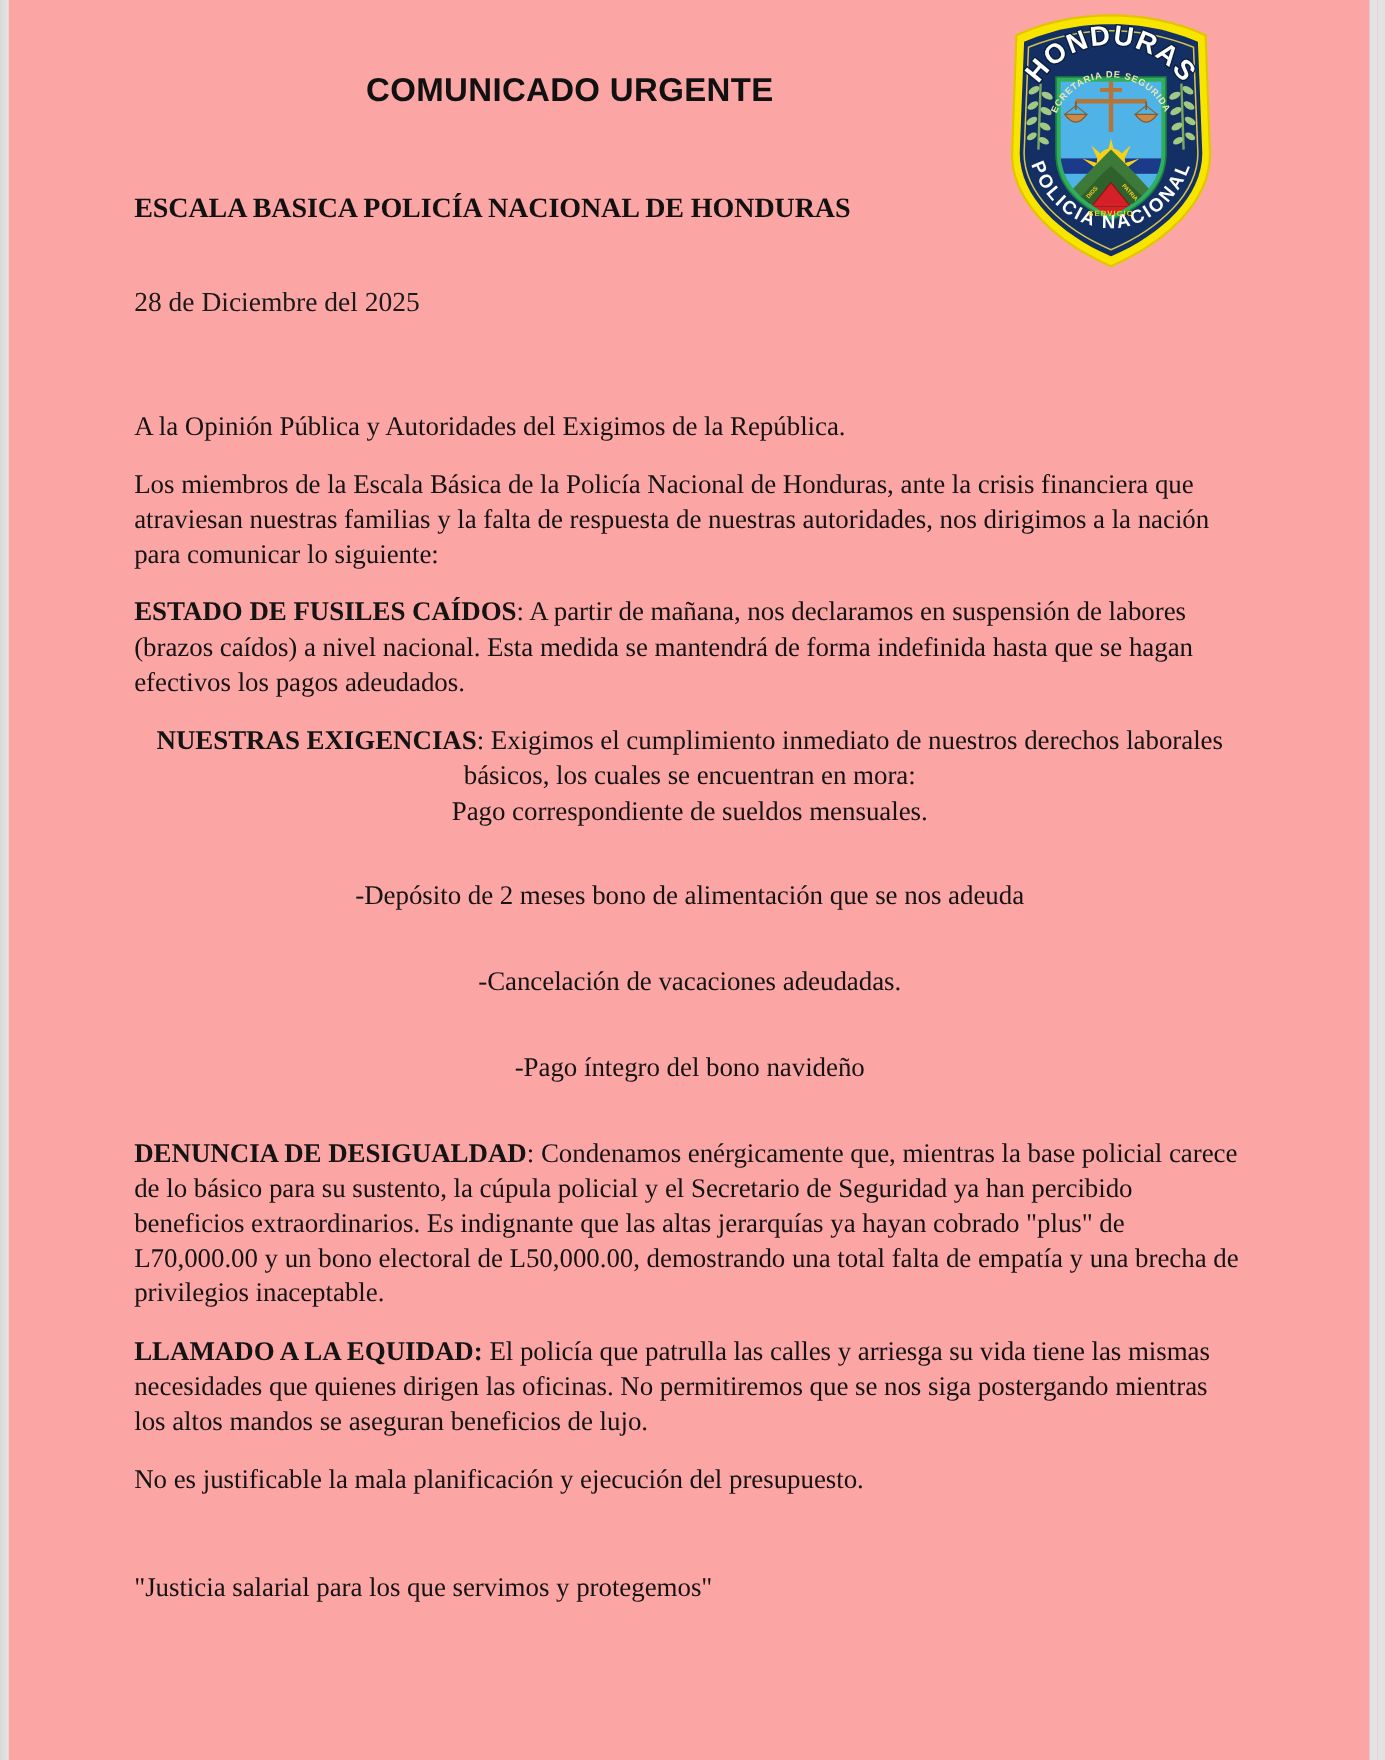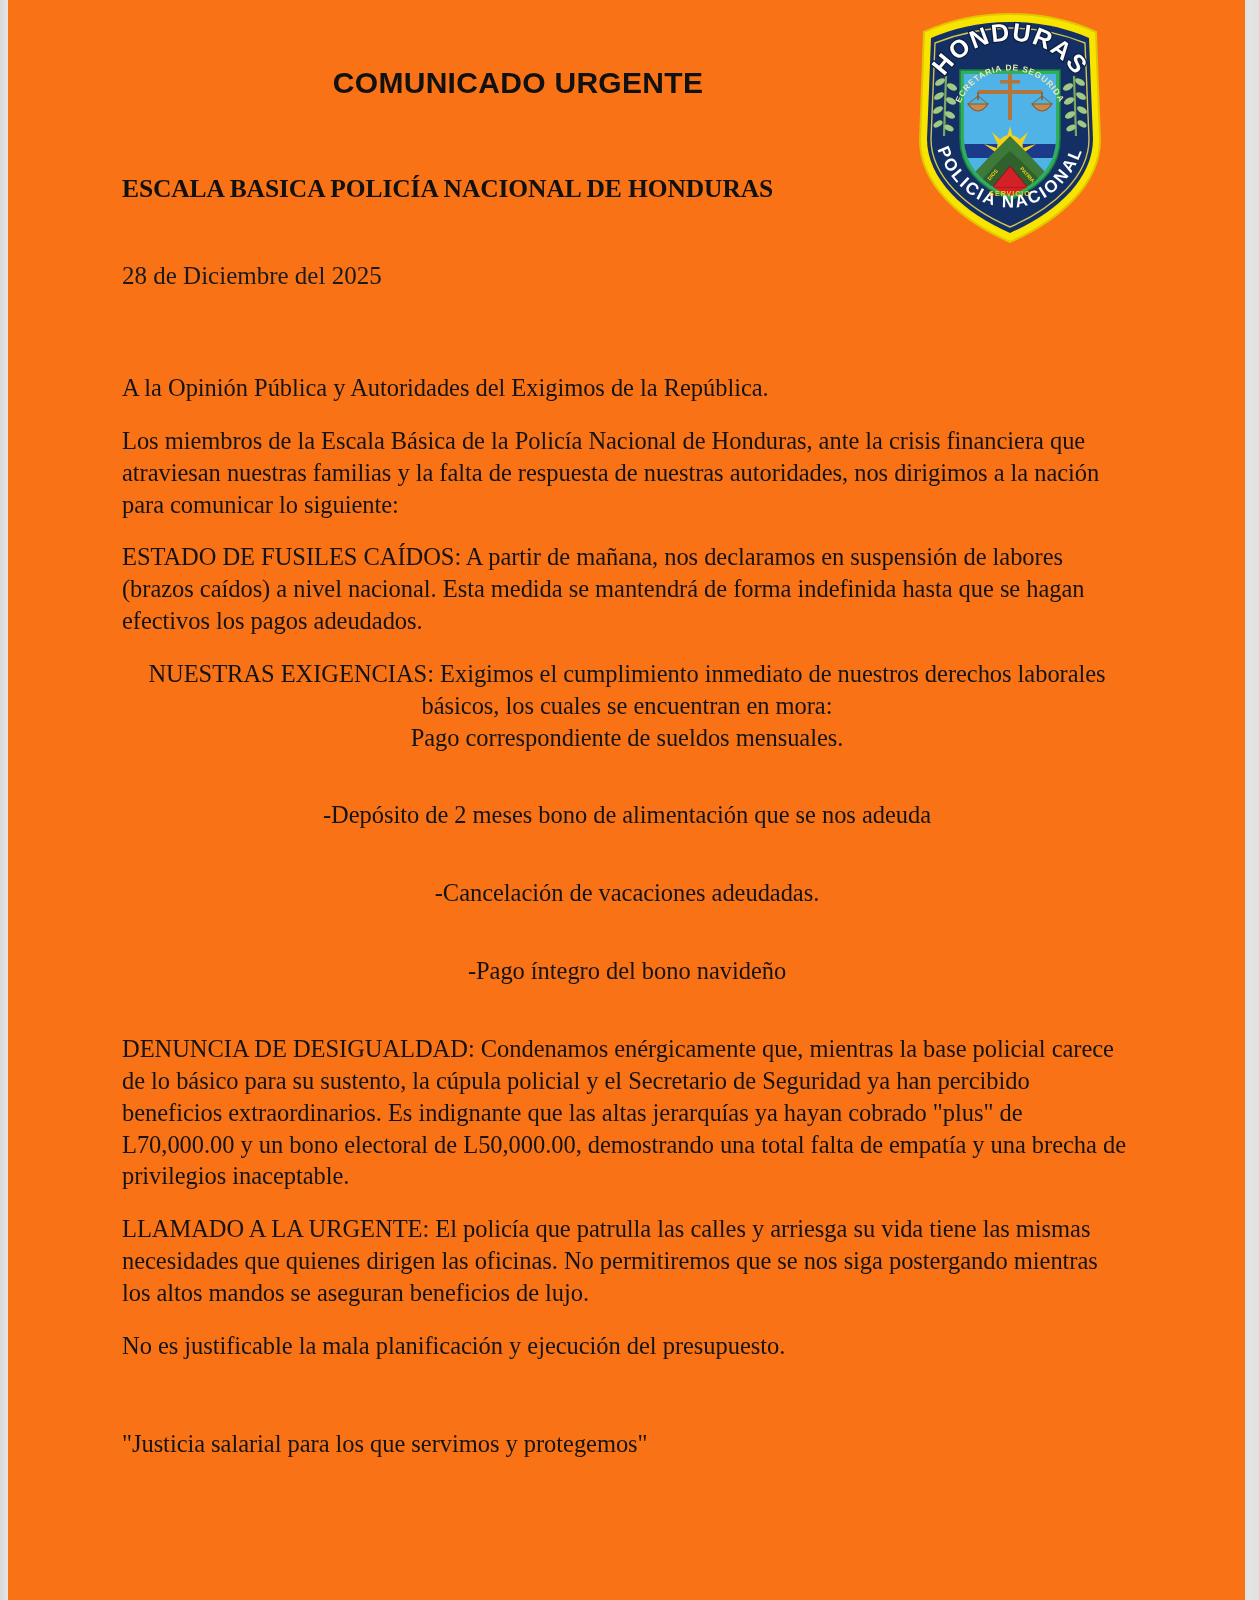--- a/index.html
+++ b/index.html
@@ -16,21 +16,21 @@
     font-family: "Liberation Serif", "DejaVu Serif", serif;
   }
 
   
   .page {
     position: absolute;
     left: 8px;
     top: 0;
     width: 1244px;
     height: 1600px;
-    background: #f97316;
+    background: #fca5a5;
     overflow: hidden;
   }
   .edge-right {
     position: absolute;
     right: 0;
     top: 0;
     width: 7px;
     height: 1600px;
     background: #e3e3e3;
   }
@@ -97,21 +97,21 @@
   .para {
     font-size: 24.5px;
     line-height: 1.30;
     color: #141414;
     margin: 0 0 21px 0;
     text-align: left;
     letter-spacing: -0.05px;
   }
   .para.gap-lg { margin-bottom: 46px; text-align: center; }
   .para.gap-xl { margin-bottom: 66px; }
-  .para b { font-weight: normal; }
+  .para b { font-weight: bold; }
   .nowrap-break { white-space: pre-wrap; }
 </style>
 </head>
 <body>
 
 <div class="edge-left"></div>
 
 <div class="page">
 
   <div class="edge-right"></div>
@@ -262,21 +262,21 @@
 
     <p class="para gap-lg">
       <b></b><span class="nowrap-break">-Pago íntegro del bono navideño</span>
     </p>
 
     <p class="para">
       <b>DENUNCIA DE DESIGUALDAD</b><span class="nowrap-break">: Condenamos enérgicamente que, mientras la base policial carece de lo básico para su sustento, la cúpula policial y el Secretario de Seguridad ya han percibido beneficios extraordinarios. Es indignante que las altas jerarquías ya hayan cobrado "plus" de L70,000.00 y un bono electoral de L50,000.00, demostrando una total falta de empatía y una brecha de privilegios inaceptable.</span>
     </p>
 
     <p class="para">
-      <b>LLAMADO A LA URGENTE:</b><span class="nowrap-break"> El policía que patrulla las calles y arriesga su vida tiene las mismas necesidades que quienes dirigen las oficinas. No permitiremos que se nos siga postergando mientras los altos mandos se aseguran beneficios de lujo.</span>
+      <b>LLAMADO A LA EQUIDAD:</b><span class="nowrap-break"> El policía que patrulla las calles y arriesga su vida tiene las mismas necesidades que quienes dirigen las oficinas. No permitiremos que se nos siga postergando mientras los altos mandos se aseguran beneficios de lujo.</span>
     </p>
 
 
     <p class="para gap-xl">
       <b></b><span class="nowrap-break">No es justificable la mala planificación y ejecución del presupuesto.</span>
     </p>
 
     <p class="para">
       <b></b><span class="nowrap-break">"Justicia salarial para los que servimos y protegemos"</span>
     </p>

